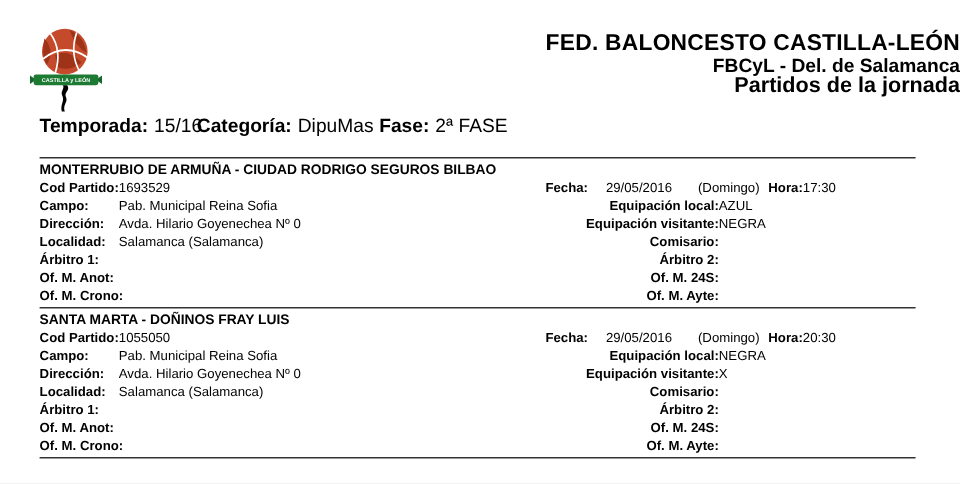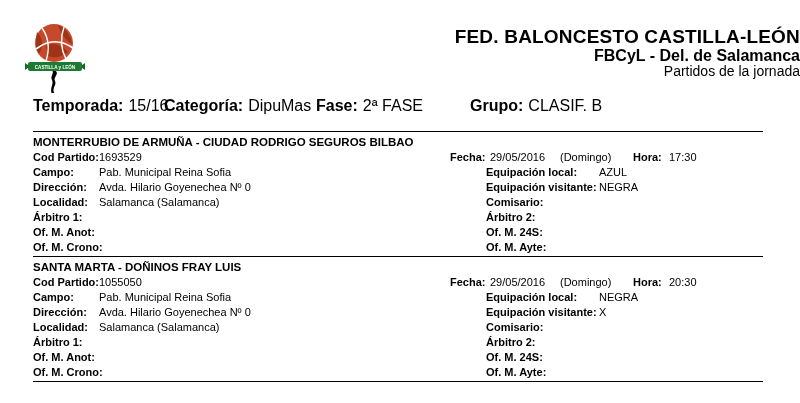--- a/index.html
+++ b/index.html
@@ -11,42 +11,42 @@
     font-family:"Liberation Sans",sans-serif;
     overflow:hidden;
     margin:0 auto;
   }
   
   .logo{position:absolute;left:24px;top:22px;width:62px;height:72px;}
   
   .header{text-align:right;padding-top:27px;}
   .h1{font-size:19px;font-weight:bold;line-height:20px;letter-spacing:0.2px;}
   .h2{font-size:16px;font-weight:bold;line-height:17px;margin-left:12px;}
-  .h3{font-size:14px;font-weight:normal;line-height:15px;}
+  .h3{font-size:18px;font-weight:bold;line-height:15px;}
   
   .meta{position:relative;height:15px;margin-top:18px;font-size:16px;white-space:nowrap;}
   .meta .item{position:absolute;top:0;}
   .meta .lbl{font-weight:bold;}
   .meta .val{margin-left:5px;}
   .meta .item-temporada{left:33px;}
   .meta .item-categoria{left:164px;}
   .meta .item-fase{left:316px;}
   .meta .item-grupo{left:470px;}
   .meta .item-jornada{left:612px;}
   .meta .val-jornada{margin-left:14px;}
   .meta .val-jornada-date{margin-left:10px;}
   
   .rule{border:none;border-top:1.5px solid #000;margin:0 37px 0 33px;height:0;}
   .rule-first{margin-top:19px;}
   
   .match{padding:2px 37px 2px 33px;}
   .match-title{font-weight:bold;font-size:11.5px;height:15px;display:flex;align-items:center;white-space:nowrap;}
   .cols{display:flex;}
   .col-left{width:417px;flex:none;}
-  .col-right{flex:1;min-width:0;}
+  .col-right{flex:1;min-width:0;text-align:right;}
   .row{height:15px;display:flex;align-items:center;font-size:11px;white-space:nowrap;}
   .row .lbl{font-weight:bold;flex:none;}
   .col-left .lbl{width:66px;}
   .col-right .lbl{min-width:113px;padding-left:36px;}
   .fecha-row .lbl-fecha{font-weight:bold;width:40px;min-width:40px;}
   .fecha-row .val-fecha{width:70px;}
   .fecha-row .val-dia{width:73px;}
   .fecha-row .lbl-hora{font-weight:bold;width:36px;min-width:36px;}
 </style>
 </head>
@@ -74,21 +74,20 @@
   <div class="header">
     <div class="h1">FED. BALONCESTO CASTILLA-LEÓN</div>
     <div class="h2">FBCyL - Del. de Salamanca</div>
     <div class="h3">Partidos de la jornada</div>
   </div>
 
   <div class="meta">
     <span class="item item-temporada"><span class="lbl">Temporada:</span><span class="val">15/16</span></span>
     <span class="item item-categoria"><span class="lbl">Categoría:</span><span class="val">DipuMas</span></span>
     <span class="item item-fase"><span class="lbl">Fase:</span><span class="val">2ª FASE</span></span>
-    <span class="item item-grupo"><span class="lbl">Grupo:</span><span class="val">CLASIF. B</span></span>
   </div>
 
   <hr class="rule rule-first">
 
   <section class="match">
     <div class="match-title">MONTERRUBIO DE ARMUÑA - CIUDAD RODRIGO SEGUROS BILBAO</div>
     <div class="cols">
       <div class="col-left">
         <div class="row">
             <span class="lbl">Cod Partido:</span>

